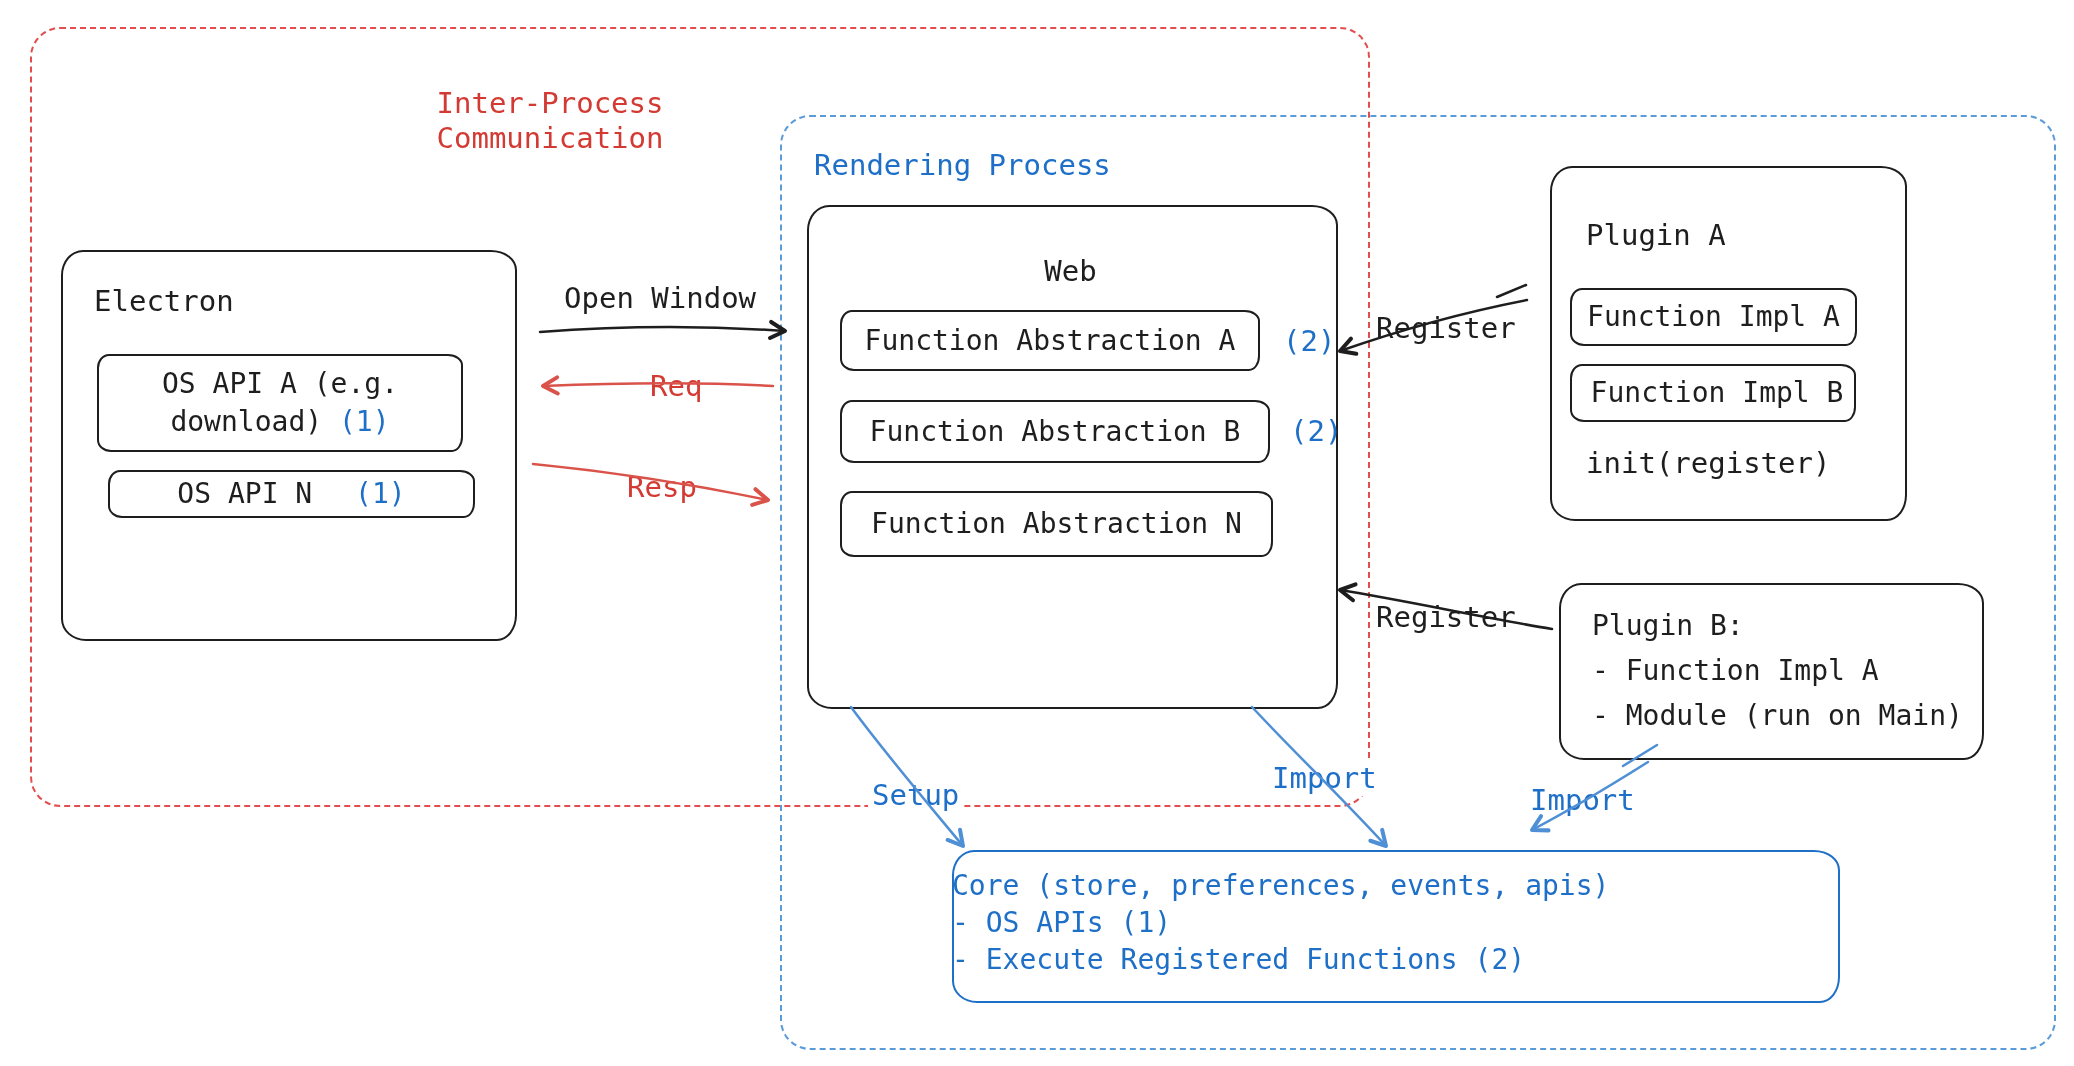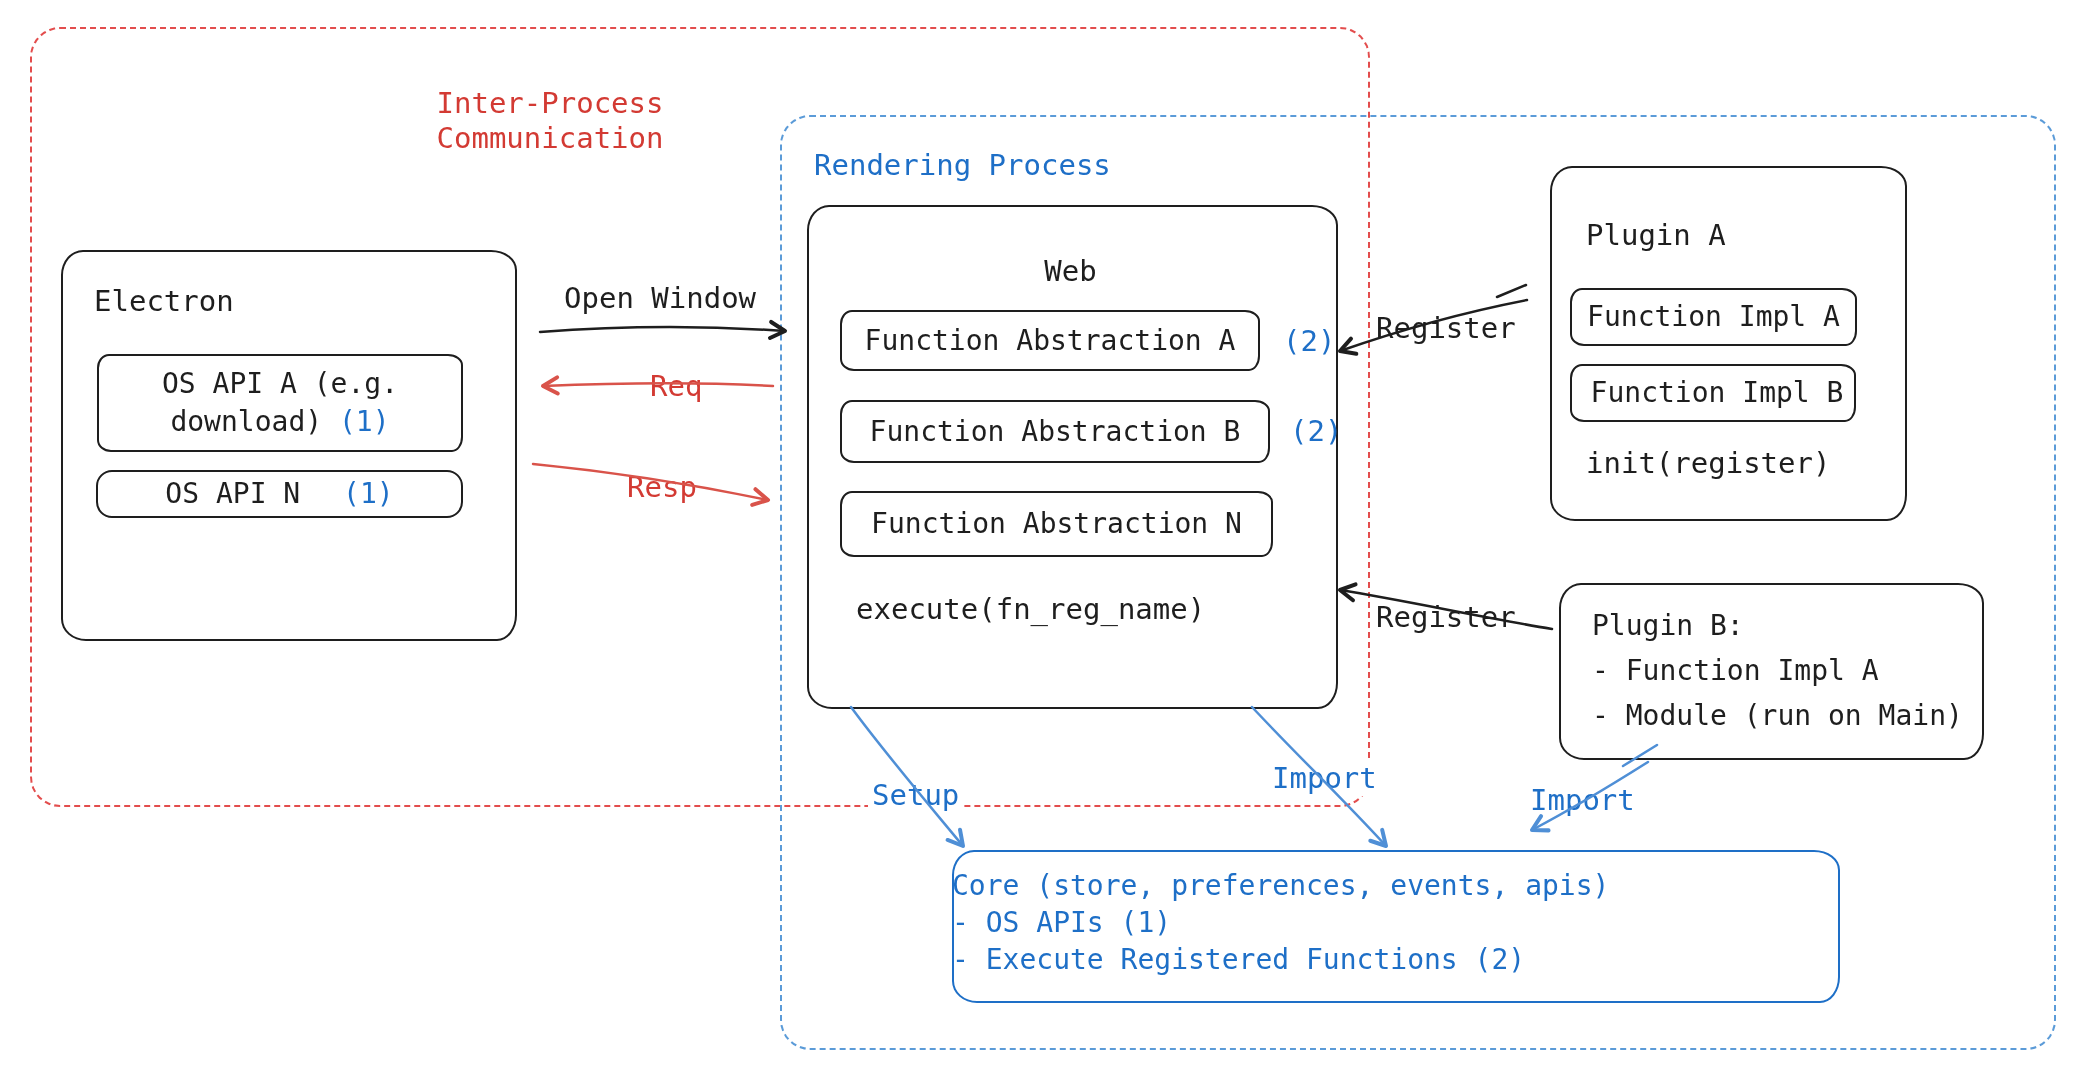--- a/index.html
+++ b/index.html
@@ -34,21 +34,21 @@
     display: flex;
     align-items: center;
     justify-content: center;
     text-align: center;
   }
   .big-box { border-radius: 22px 26px 20px 25px / 25px 20px 26px 22px; }
   .small-box { border-radius: 12px 15px 11px 14px / 14px 11px 15px 12px; }
 
   #electron-box { left: 61px; top: 250px; width: 452px; height: 387px; }
   #os-api-a-box { left: 97px; top: 354px; width: 362px; height: 94px; }
-  #os-api-n-box { left: 96px; top: 470px; width: 363px; height: 44px; border-radius: 16px; }
+  #os-api-n-box { left: 108px; top: 470px; width: 363px; height: 44px; }
 
   #web-box { left: 807px; top: 205px; width: 527px; height: 500px; }
   #fn-a-box { left: 840px; top: 310px; width: 416px; height: 57px; }
   #fn-b-box { left: 840px; top: 400px; width: 426px; height: 59px; }
   #fn-n-box { left: 840px; top: 491px; width: 429px; height: 62px; }
 
   #plugin-a-box { left: 1550px; top: 166px; width: 353px; height: 351px; }
   #impl-a-box { left: 1570px; top: 277px; width: 283px; height: 54px; margin-top: 11px; }
   #impl-b-box { left: 1570px; top: 364px; width: 274px; height: 54px; padding-left: 8px; }
 
@@ -155,21 +155,20 @@
 
   <div class="box small-box" id="fn-b-box">
     <div class="boxtext">Function Abstraction B</div>
   </div>
   <div class="label blue" id="fn-b-ref">(2)</div>
 
   <div class="box small-box" id="fn-n-box">
     <div class="boxtext">Function Abstraction N</div>
   </div>
 
-  <div class="label" id="execute-label">execute(fn_reg_name)</div>
 
   <div class="box big-box" id="plugin-a-box"></div>
   <div class="label" id="plugin-a-title">Plugin A</div>
 
   <div class="box small-box" id="impl-a-box">
     <div class="boxtext">Function Impl A</div>
   </div>
   <div class="box small-box" id="impl-b-box">
     <div class="boxtext">Function Impl B</div>
   </div>

